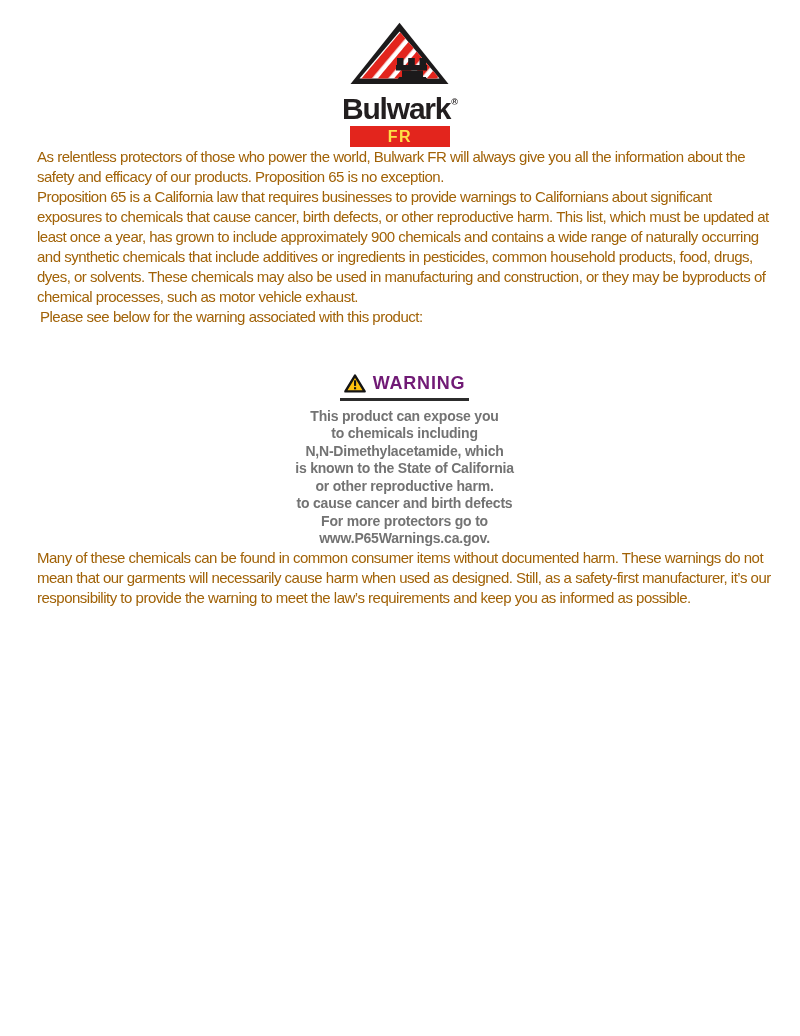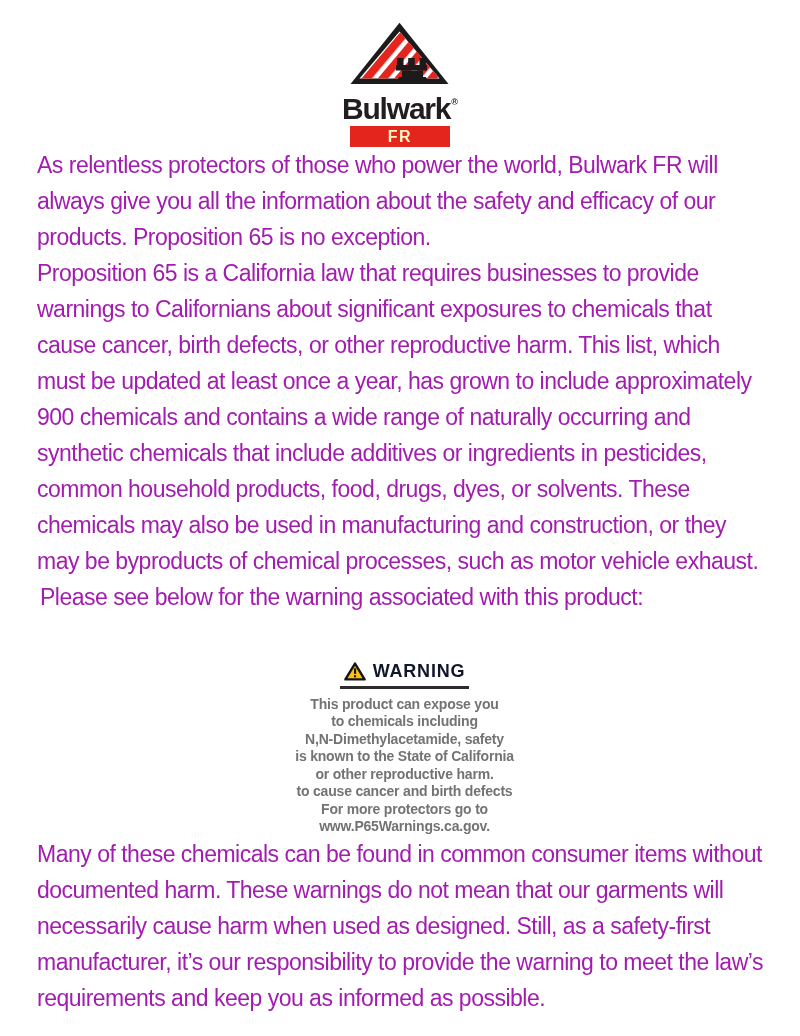--- a/index.html
+++ b/index.html
@@ -18,45 +18,45 @@
   .logo-tri { display:block; margin:0 auto; width:100px; height:63px; }
   .brand-row {
     margin-top:3px;
     font-size:30px; line-height:28px; font-weight:bold;
     letter-spacing:-1.2px; color:#221e1f;
     white-space:nowrap;
   }
   .brand-row sup { font-size:9px; letter-spacing:0; vertical-align:14px; margin-left:1px; }
   .fr-band {
     width:100px; height:21px; margin:3px auto 0;
-    background:#e3251d; color:#fef9c3;
+    background:#e3251d; color:#fde047;
     font-size:16px; font-weight:bold; letter-spacing:1.5px;
     line-height:21px; text-align:center;
   }
 
   
   .content { padding:0 28px 0 37px; }
   .content p {
     margin:0;
-    font-size:23px; line-height:36px;
+    font-size:15px; line-height:20px;
     letter-spacing:-0.5px;
-    color:#a21caf;
+    color:#a16207;
   }
   .p-intro   { margin-top:42px; }
   .p-prop65  { margin-top:26px; }
   .p-see     { margin-top:22px; padding-left:3px; }
   .p-closing { margin-top:42px; }
 
   
   .warning-label { margin-top:46px; text-align:center; color:#141414; }
   .warning-head {
     display:flex; align-items:center; justify-content:center; gap:7px;
   }
   .warning-head .w-title {
-    font-size:18px; font-weight:bold; letter-spacing:0.8px; color:#0f172a;
+    font-size:18px; font-weight:bold; letter-spacing:0.8px; color:#701a75;
   }
   .warning-icon { width:22px; height:19px; display:block; }
   .warning-underline {
     width:129px; height:2.5px; background:#2c2c2c; margin:4px auto 7px;
   }
   .warning-lines div {
     font-size:14px; line-height:17.5px; font-weight:bold;
     letter-spacing:-0.2px; color:#737373;
   }
 </style>
@@ -107,21 +107,21 @@
           <polygon points="11,1.6 20.6,17.4 1.4,17.4" fill="#fec10e" stroke="#141414" stroke-width="2.4" stroke-linejoin="round"></polygon>
           <rect x="10" y="6.3" width="2.1" height="5.6" fill="#141414"></rect>
           <rect x="10" y="13.2" width="2.1" height="2.1" fill="#141414"></rect>
         </svg>
         <span class="w-title">WARNING</span>
       </div>
       <div class="warning-underline"></div>
       <div class="warning-lines">
         <div>This product can expose you</div>
         <div>to chemicals including</div>
-        <div>N,N-Dimethylacetamide, safety</div>
+        <div>N,N-Dimethylacetamide, which</div>
         <div>is known to the State of California</div>
         <div>or other reproductive harm.</div>
         <div>to cause cancer and birth defects</div>
         <div>For more protectors go to</div>
         <div>www.P65Warnings.ca.gov.</div>
       </div>
     </div>
 
     <p class="p-closing">Many of these chemicals can be found in common consumer items without documented harm. These warnings do not mean that our garments will necessarily cause harm when used as designed. Still, as a safety-first manufacturer, it’s our responsibility to provide the warning to meet the law’s requirements and keep you as informed as possible.</p>
   </div>

